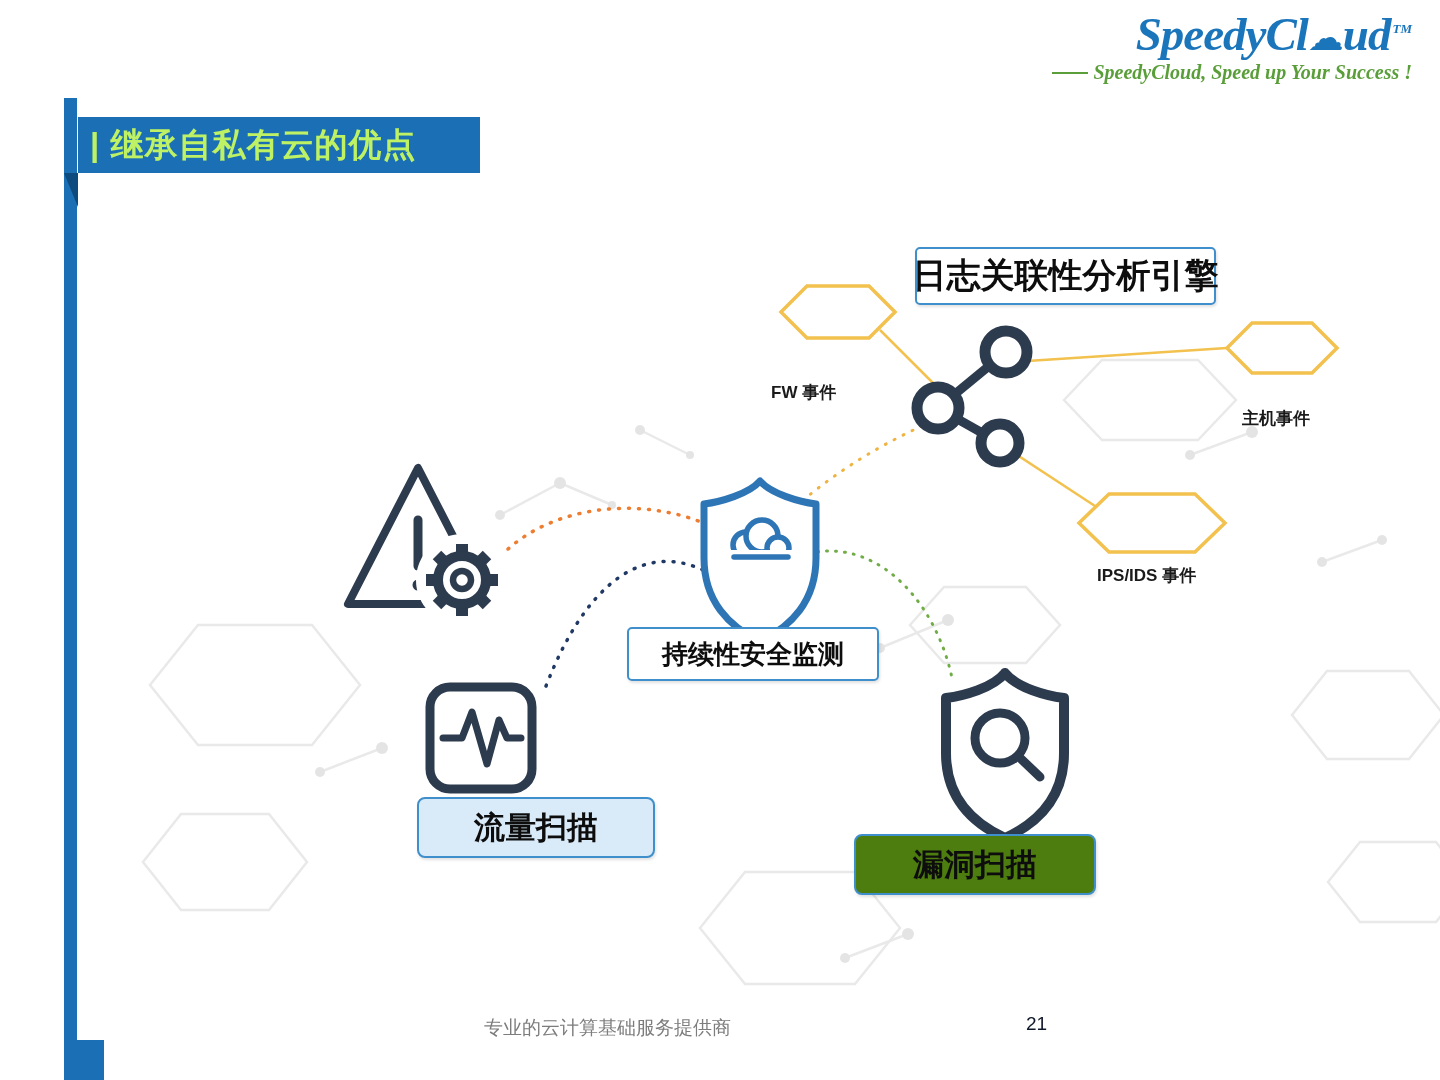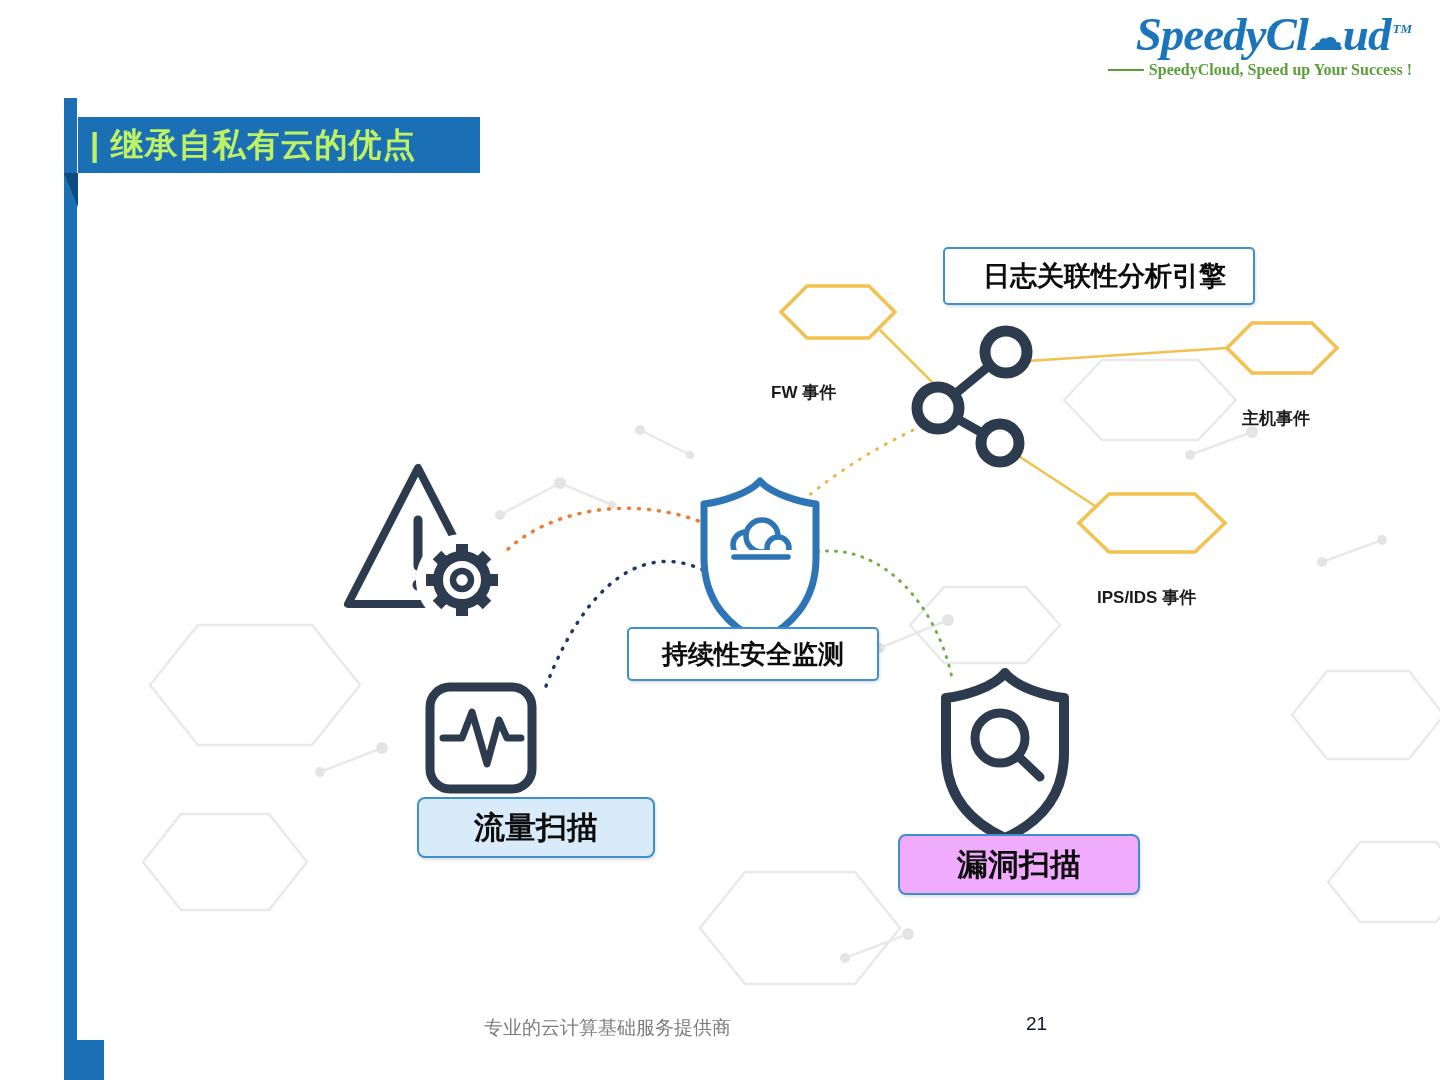--- a/index.html
+++ b/index.html
@@ -20,40 +20,40 @@
     padding-left:12px;box-sizing:border-box;letter-spacing:1px;z-index:4;
   }
 
   
   .logo{position:absolute;right:28px;top:10px;text-align:right;z-index:4;}
   .brand{font-family:"Liberation Serif",serif;font-style:italic;font-weight:bold;
     font-size:47px;color:#1b75bb;line-height:1.05;letter-spacing:-1px;}
   .logo-cloud{font-family:"DejaVu Sans",sans-serif;font-size:36px;font-style:normal;}
   .tm{font-size:13px;vertical-align:super;margin-left:2px;letter-spacing:0;}
   .tagline-row{display:flex;align-items:center;justify-content:flex-end;gap:5px;
-    color:#5a9e3a;font-family:"Liberation Serif",serif;font-weight:bold;
-    font-size:16px;margin-top:2px;}
+    color:#5a9e3a;font-family:"Liberation Serif",serif;font-style:italic;font-weight:bold;
+    font-size:20px;margin-top:2px;}
   .tagline-dash{display:inline-block;width:36px;height:2px;background:#5a9e3a;}
 
   
   .label-box{
     position:absolute;background:#ffffff;border:2px solid #3f8fcc;border-radius:5px;
     display:flex;align-items:center;justify-content:center;font-weight:bold;color:#0d0d0d;
     box-shadow:1px 2px 3px rgba(0,0,0,0.12);z-index:5;white-space:nowrap;
   }
-  .box-log{left:943px;top:247px;width:297px;height:54px;font-size:27px;padding-left:11px;}
+  .box-log{left:915px;top:247px;width:297px;height:54px;font-size:34px;}
   .box-monitor{left:135px;top:379px;width:376px;height:57px;font-size:30px;}
   .box-continuous{left:627px;top:627px;width:248px;height:50px;font-size:26px;}
   .box-traffic{left:417px;top:797px;width:234px;height:57px;font-size:31px;background:#d9eaf8;border-radius:8px;}
-  .box-vuln{left:898px;top:834px;width:238px;height:57px;font-size:31px;background:#f0abfc;border-radius:8px;font-family:Liberation Serif, serif;}
+  .box-vuln{left:854px;top:834px;width:238px;height:57px;font-size:31px;background:#4d7c0f;border-radius:8px;font-family:Liberation Serif, serif;}
 
   .evt{position:absolute;font-weight:bold;font-size:17px;color:#1a1a1a;z-index:5;white-space:nowrap;margin-top:12px;}
   .evt-fw{left:771px;top:369px;}
   .evt-host{left:1242px;top:395px;}
-  .evt-ips{left:1097px;top:574px;}
+  .evt-ips{left:1097px;top:552px;}
 
   .footer-text{position:absolute;left:484px;top:1015px;font-size:19px;color:#7d7d7d;z-index:4;}
   .page-number{position:absolute;left:1026px;top:1013px;font-size:19px;color:#0f172a;z-index:4;}
 </style>
 </head>
 <body>
 
 <div class="slide">
 
   <svg class="diagram-svg" viewBox="0 0 1440 1080" xmlns="http://www.w3.org/2000/svg">

